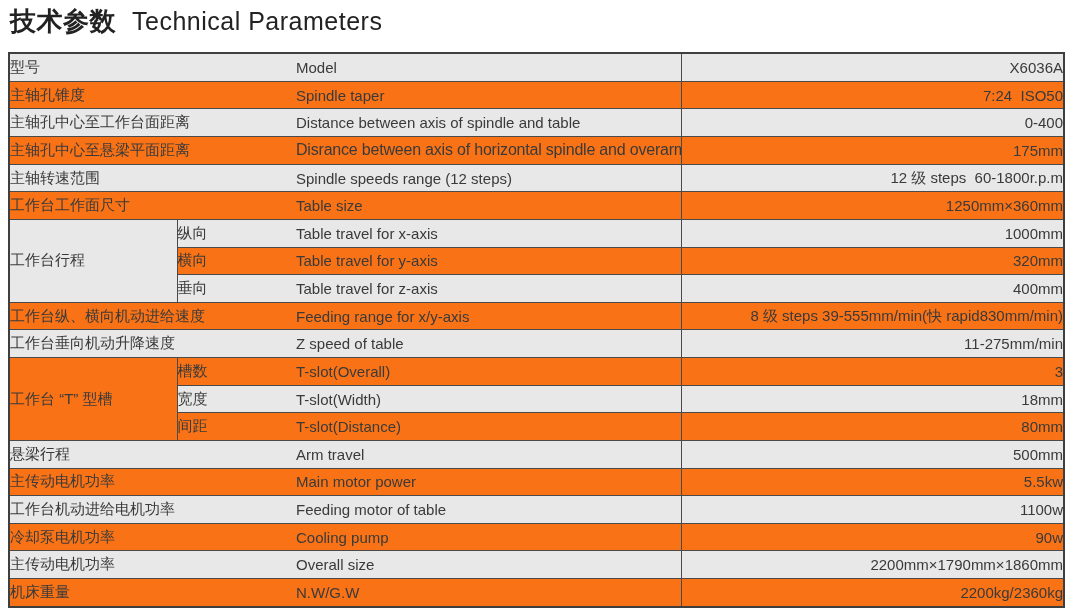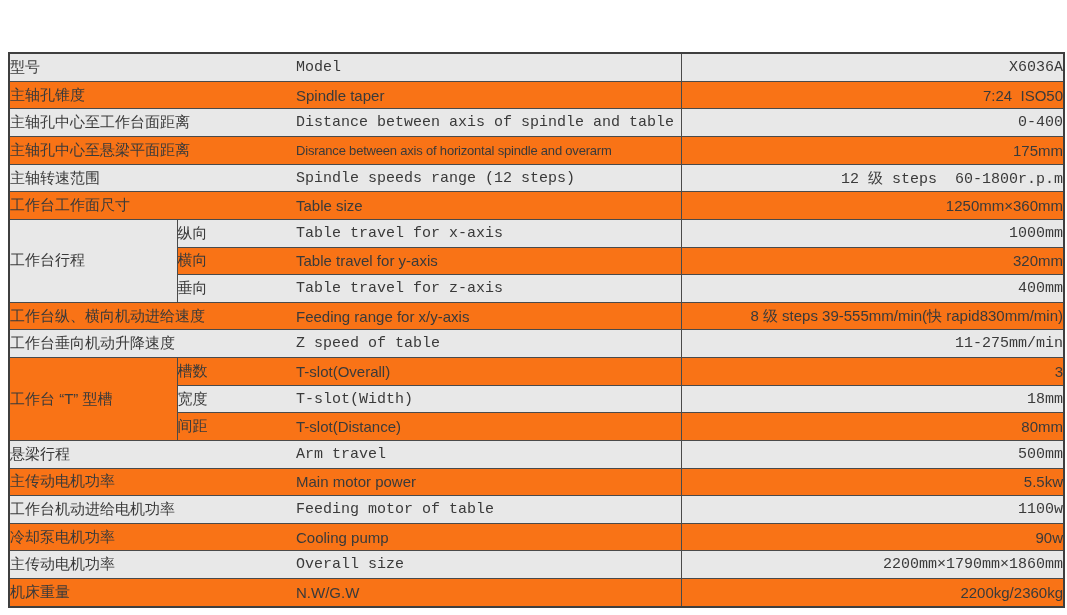--- a/index.html
+++ b/index.html
@@ -47,33 +47,34 @@
   table.params td {
     border-top: 1.5px solid #4a4a4a;
     border-bottom: 1.5px solid #4a4a4a;
     font-size: 15px;
     color: #3a3a3a;
     padding: 0;
     vertical-align: middle;
     overflow: hidden;
     white-space: pre;
   }
-  td.g { background: #e8e8e8; font-family: Liberation Mono, monospace; }
+  td.g { background: #e8e8e8; }
   td.w { background: #f97316; }
   td.zh      { padding-left: 10px; border-right: 0; }
   td.zh-merged { padding-left: 12px; border-right: 1.5px solid #4a4a4a; }
   td.sub     { padding-left: 14px; border-right: 0; }
   td.en      { padding-left: 4px;  border-right: 1.5px solid #4a4a4a; }
-  td.en.small { font-size: 13px; letter-spacing: -0.2px; }
+  td.en.small { font-size: 16px; letter-spacing: -0.2px; }
   td.value   { text-align: right; }
 </style>
 </head>
 <body>
 
 <div class="page">
+  <h1 class="title"><span class="title-zh">技术参数</span><span class="title-en">Technical Parameters</span></h1>
 
   <table class="params">
     <colgroup>
       <col style="width:168px">
       <col style="width:119px">
       <col style="width:385px">
       <col style="width:383px">
     </colgroup>
     <tbody>
         <tr>

